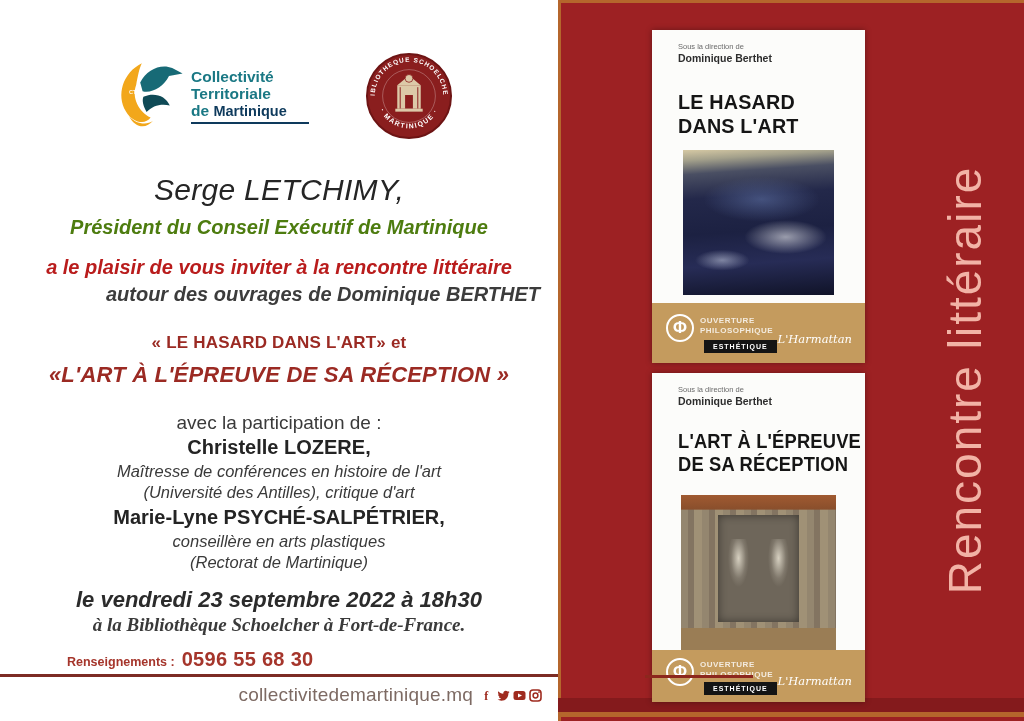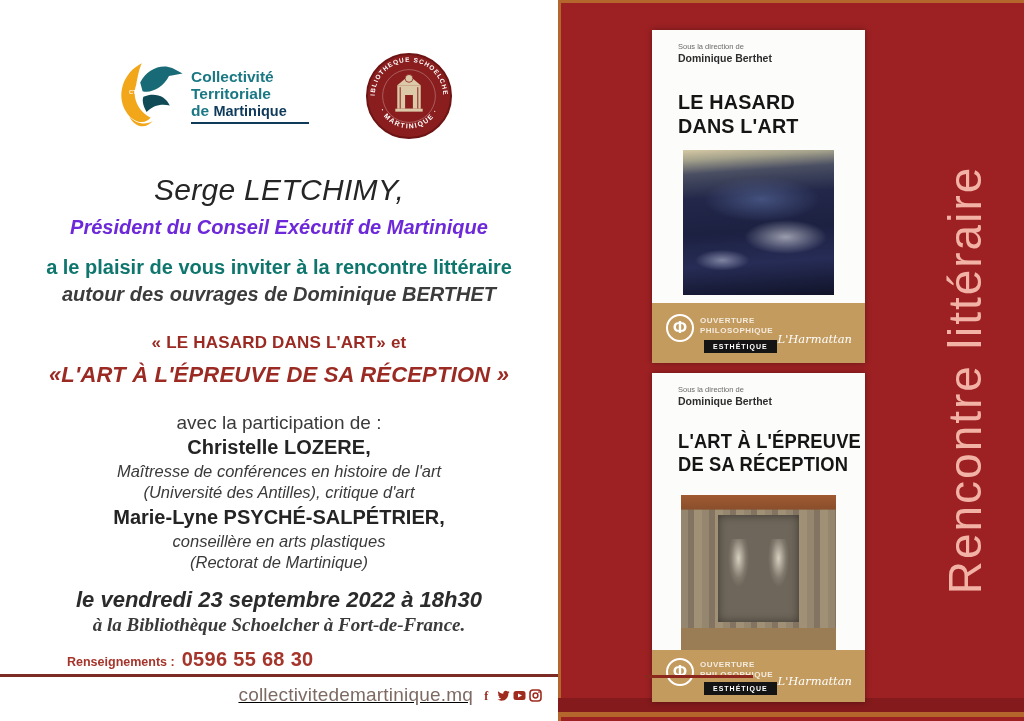--- a/index.html
+++ b/index.html
@@ -10,42 +10,42 @@
   .left-panel{position:absolute;left:0;top:0;width:558px;height:721px;background:#ffffff;}
   .lline{position:absolute;left:0;width:558px;text-align:center;white-space:nowrap;}
   .logos-row{position:absolute;left:0;top:52px;width:558px;display:flex;justify-content:center;
              align-items:center;gap:56px;}
   .ctm-logo{display:flex;align-items:center;gap:6px;}
   .ctm-text{text-align:left;line-height:17px;font-size:15.5px;color:#1a7884;font-weight:600;}
   .ctm-text .mq{color:#0e3a5c;font-weight:800;font-size:14.5px;}
   .ctm-underline{height:2.5px;background:#0e3a5c;width:118px;margin-top:2px;}
 
   .host-name{top:173px;font-size:30px;font-weight:400;font-style:italic;color:#252525;letter-spacing:.3px;}
-  .host-title{top:216px;font-size:20px;font-weight:700;font-style:italic;color:#6d28d9;}
-  .inv1{top:256px;font-size:20px;font-weight:600;color:#0f766e;}
-  .inv2{top:283px;font-size:20px;font-weight:600;font-style:italic;color:#3c3c3c;}
+  .host-title{top:216px;font-size:20px;font-weight:700;font-style:italic;color:#4d7c0f;}
+  .inv1{top:256px;font-size:20px;font-weight:600;font-style:italic;color:#b91c1c;}
+  .inv2{top:283px;font-size:20px;font-weight:600;font-style:italic;color:#3c3c3c;padding-left:44px;}
   .rtitle1{top:333px;font-size:17px;font-weight:800;color:#9b2a23;letter-spacing:.2px;}
   .rtitle2{top:362px;font-size:22px;font-weight:800;font-style:italic;color:#9b2a23;letter-spacing:.2px;}
   .partlab{top:412px;font-size:19px;color:#3a3a3a;}
   .pname1{top:436px;font-size:20px;font-weight:700;color:#242424;}
   .prole{font-size:16.5px;font-style:italic;color:#3a3a3a;}
   .p1r1{top:462px;} .p1r2{top:483px;}
   .pname2{top:506px;font-size:20px;font-weight:700;color:#242424;}
   .p2r1{top:532px;} .p2r2{top:553px;}
   .dateline{top:587px;font-size:22px;font-weight:800;font-style:italic;color:#2b2b2b;}
   .venueline{top:614px;font-size:19px;font-style:italic;font-weight:600;color:#3a3a3a;font-family:Liberation Serif, serif;}
 
   .info-row{position:absolute;left:67px;top:648px;display:flex;align-items:baseline;gap:7px;}
   .info-label{font-size:12.5px;font-weight:700;color:#a5352b;}
   .info-phone{font-size:20px;font-weight:800;color:#a5352b;letter-spacing:.3px;}
 
   .rule-left{position:absolute;left:0;top:674px;width:558px;height:2.5px;background:#7c2b24;}
 
   .website-row{position:absolute;left:0;top:684px;width:542px;display:flex;justify-content:flex-end;
-               align-items:center;gap:9px;text-decoration:underline;}
+               align-items:center;gap:9px;}
   .website{font-size:19px;color:#7d6a63;letter-spacing:.2px;}
   .social{display:flex;gap:3px;align-items:center;}
   .social svg{display:block;}
 
   
   .right-panel{position:absolute;left:558px;top:0;width:466px;height:721px;background:#9d2123;
                border-top:3px solid #b5662c;border-left:3px solid #b5662c;box-sizing:border-box;}
   .bottom-dark{position:absolute;left:558px;top:698px;width:466px;height:14px;background:#841a1c;}
   .bottom-orange{position:absolute;left:558px;top:712px;width:466px;height:5px;background:#b5662c;}
 

